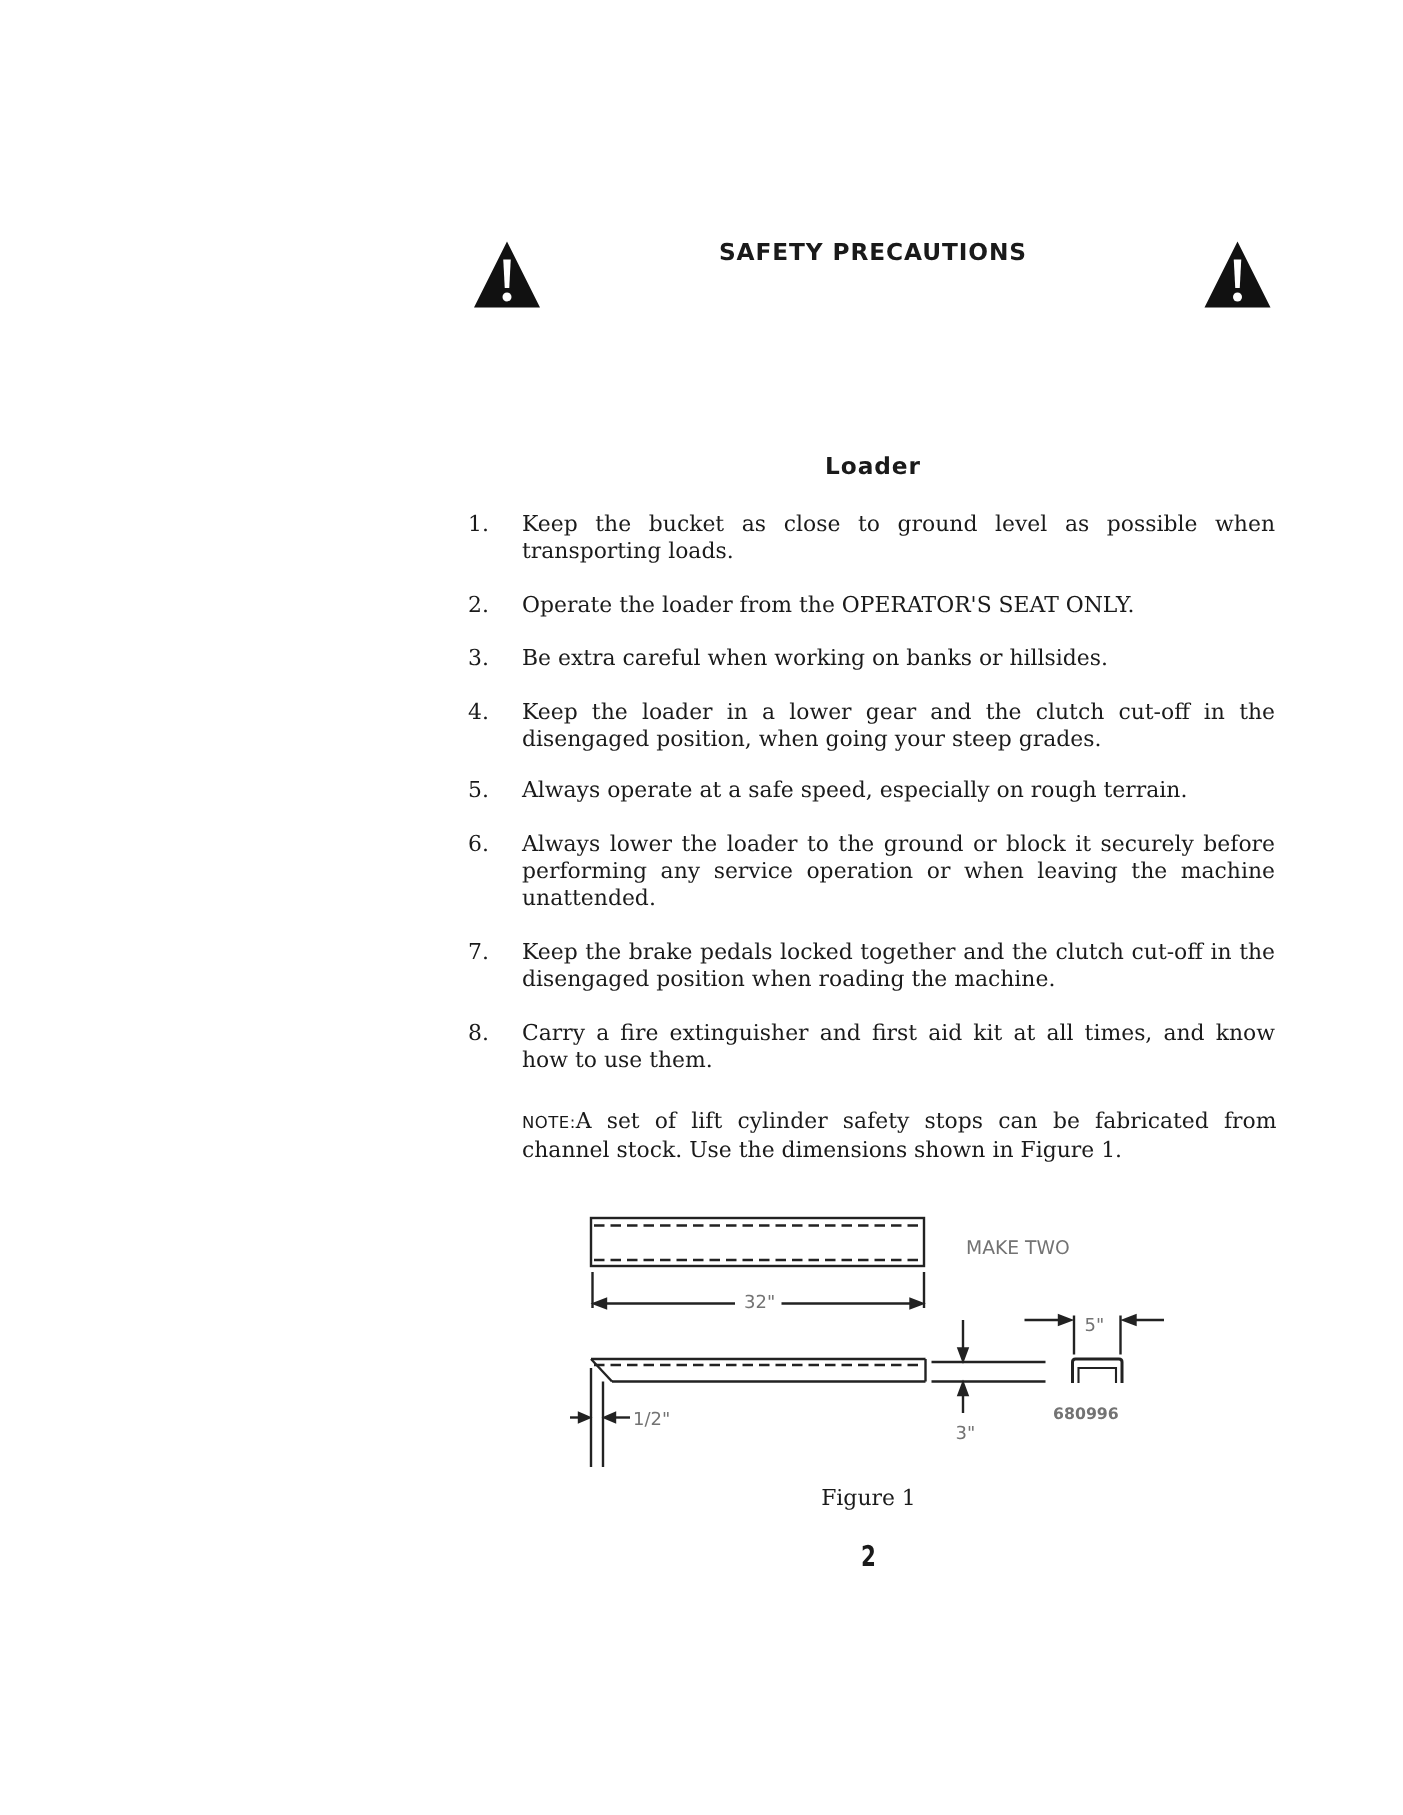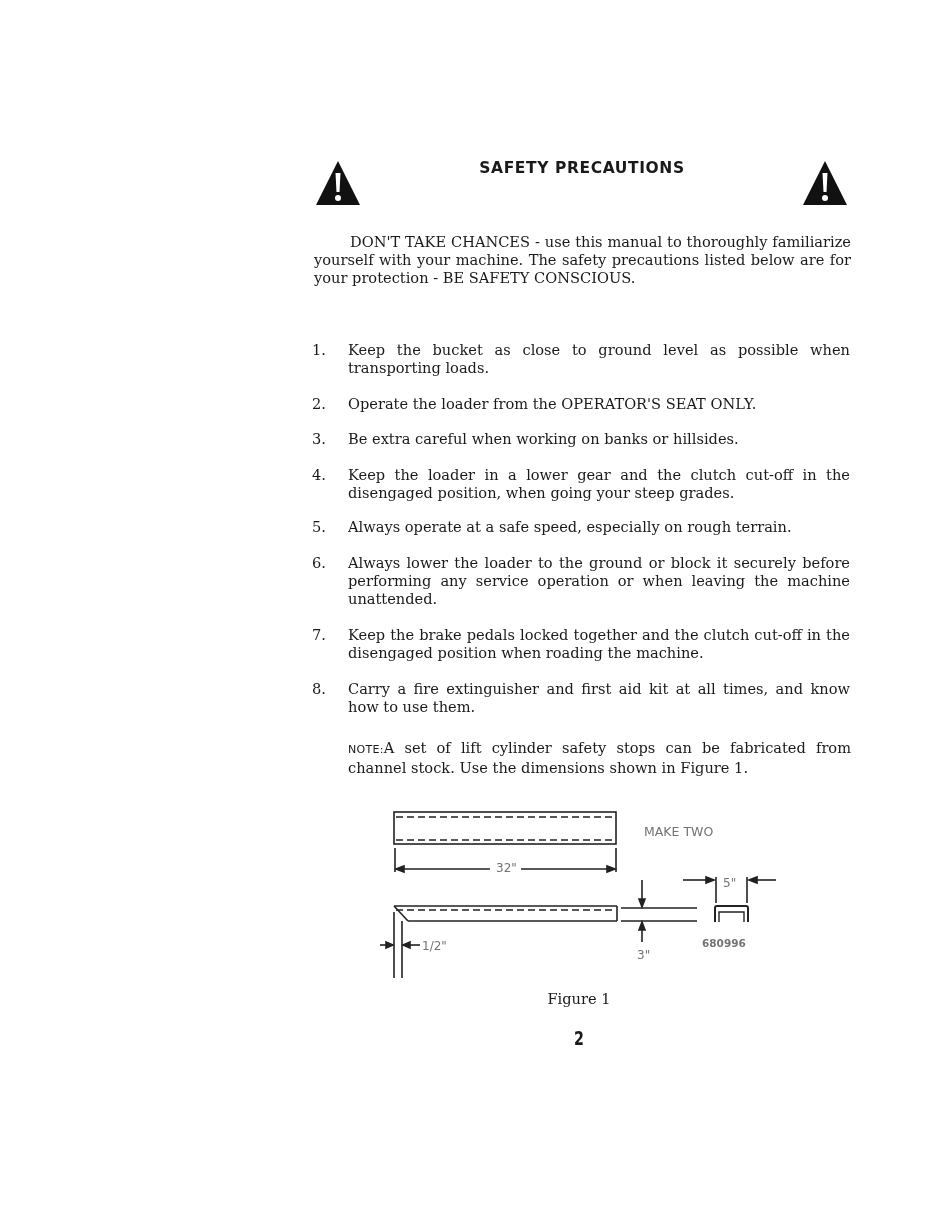--- a/index.html
+++ b/index.html
@@ -35,22 +35,22 @@
       <circle cx="23" cy="39" r="3" fill="#fff"></circle>
     </svg>
     <div class="title">SAFETY PRECAUTIONS</div>
     <svg class="warn-icon right" viewBox="0 0 46 48">
       <polygon points="23,2 45,46 1,46" fill="#111"></polygon>
       <path d="M20.5,14 L25.5,14 L24.5,33 L21.5,33 Z" fill="#fff"></path>
       <circle cx="23" cy="39" r="3" fill="#fff"></circle>
     </svg>
   </div>
 
-  <div class="intro">DON'T TAKE CHANCES - use this manual to thoroughly familiarize yourself with your machine. The safety precautions listed below are for your protection - BE SAFETY CONSCIOUS.</div>
 
+  <div class="subhead">Loader</div>
 
   <div class="list">
     <div class="item" style="top:341px;">
       <span class="num">1.</span>
       <span class="txt">Keep the bucket as close to ground level as possible when transporting loads.</span>
     </div>
     <div class="item" style="top:395px;">
       <span class="num">2.</span>
       <span class="txt">Operate the loader from the OPERATOR'S SEAT ONLY.</span>
     </div>

